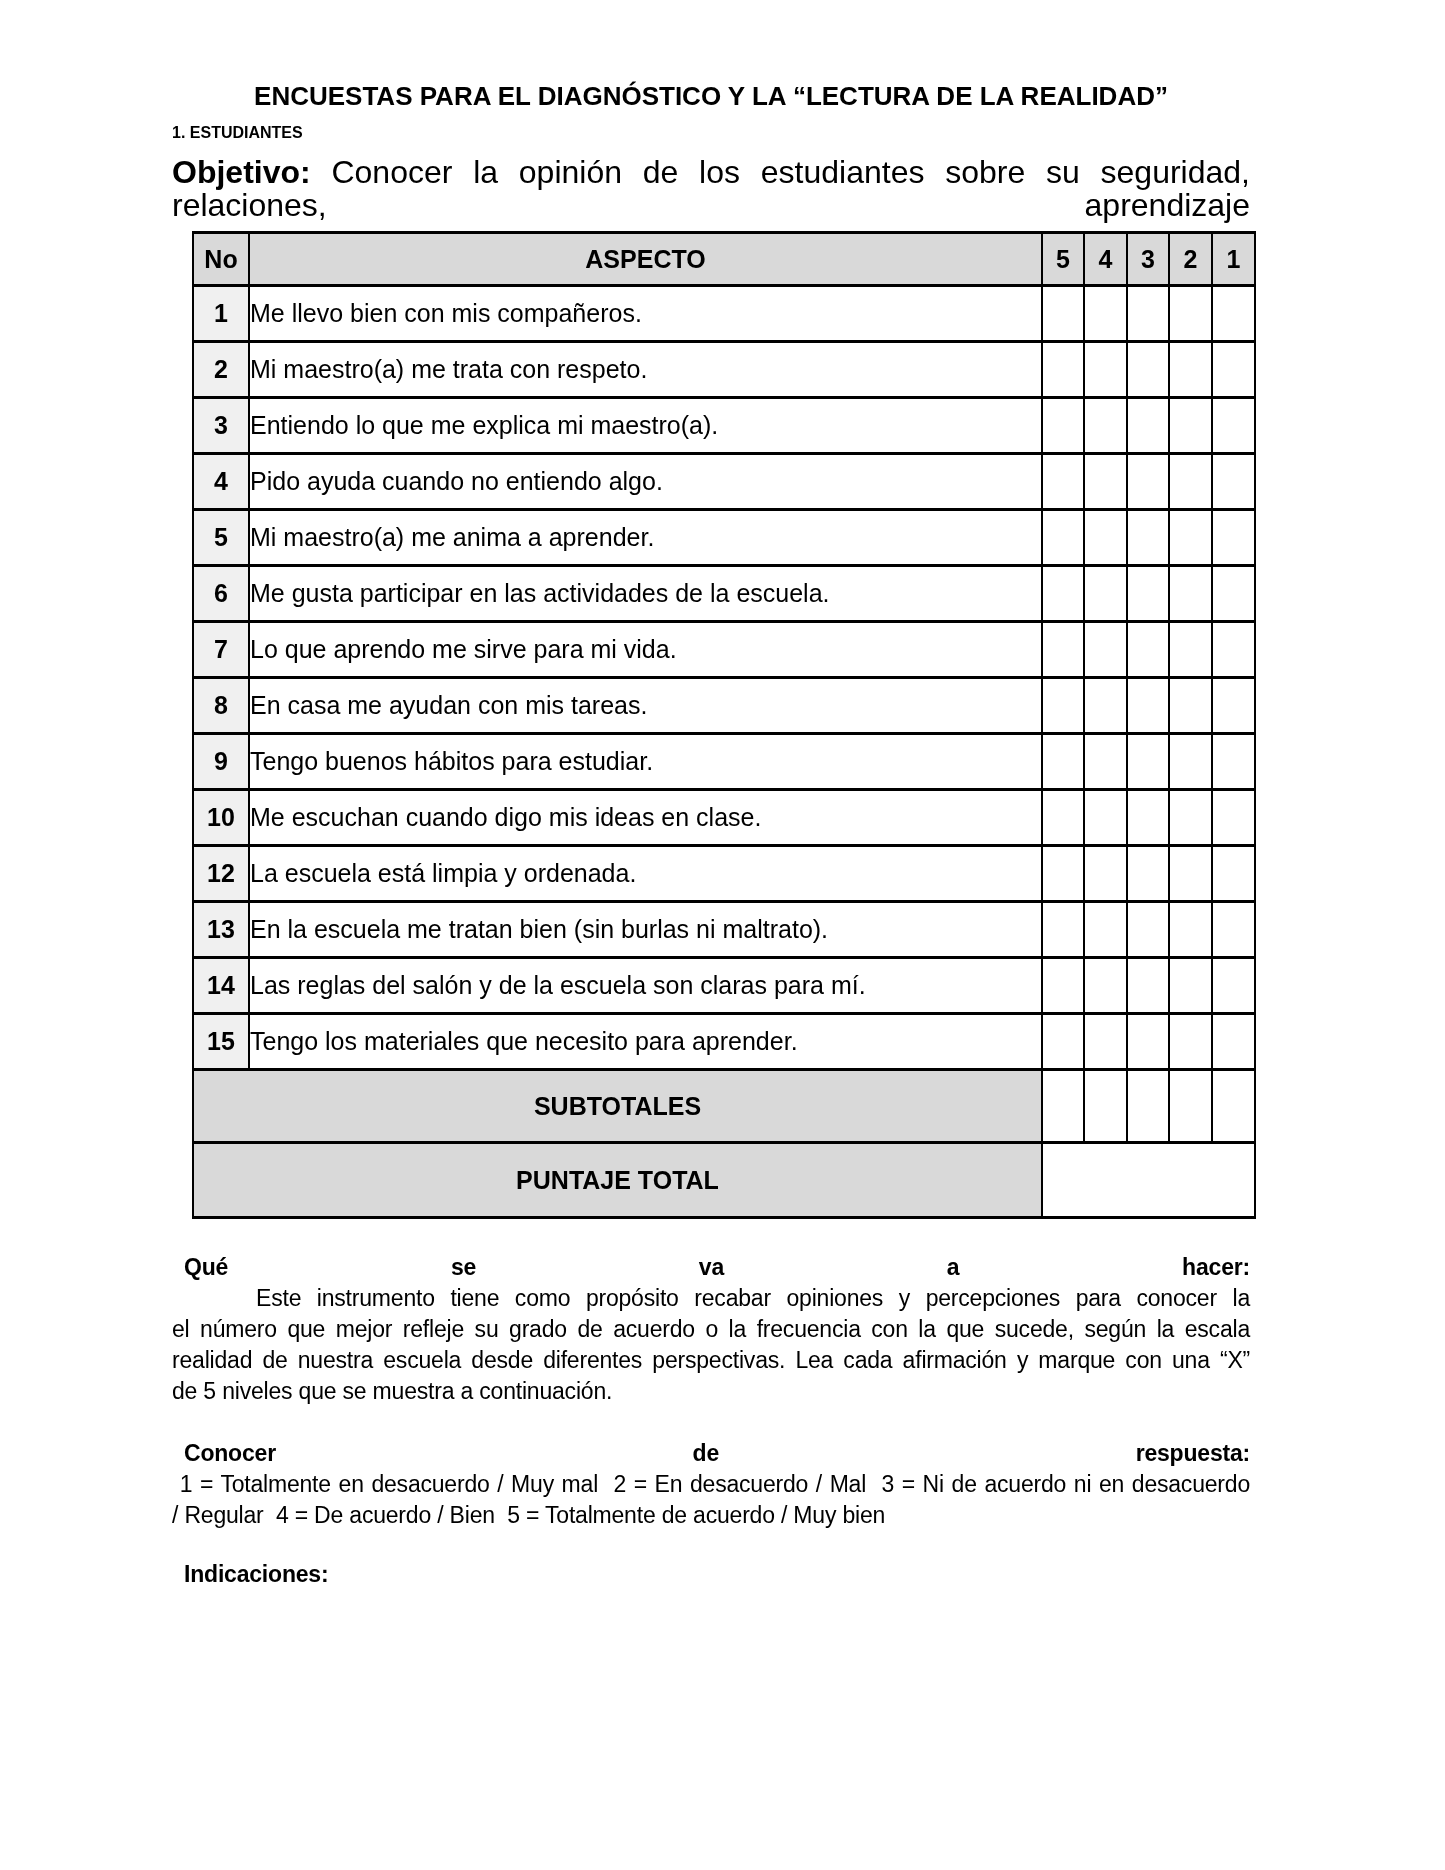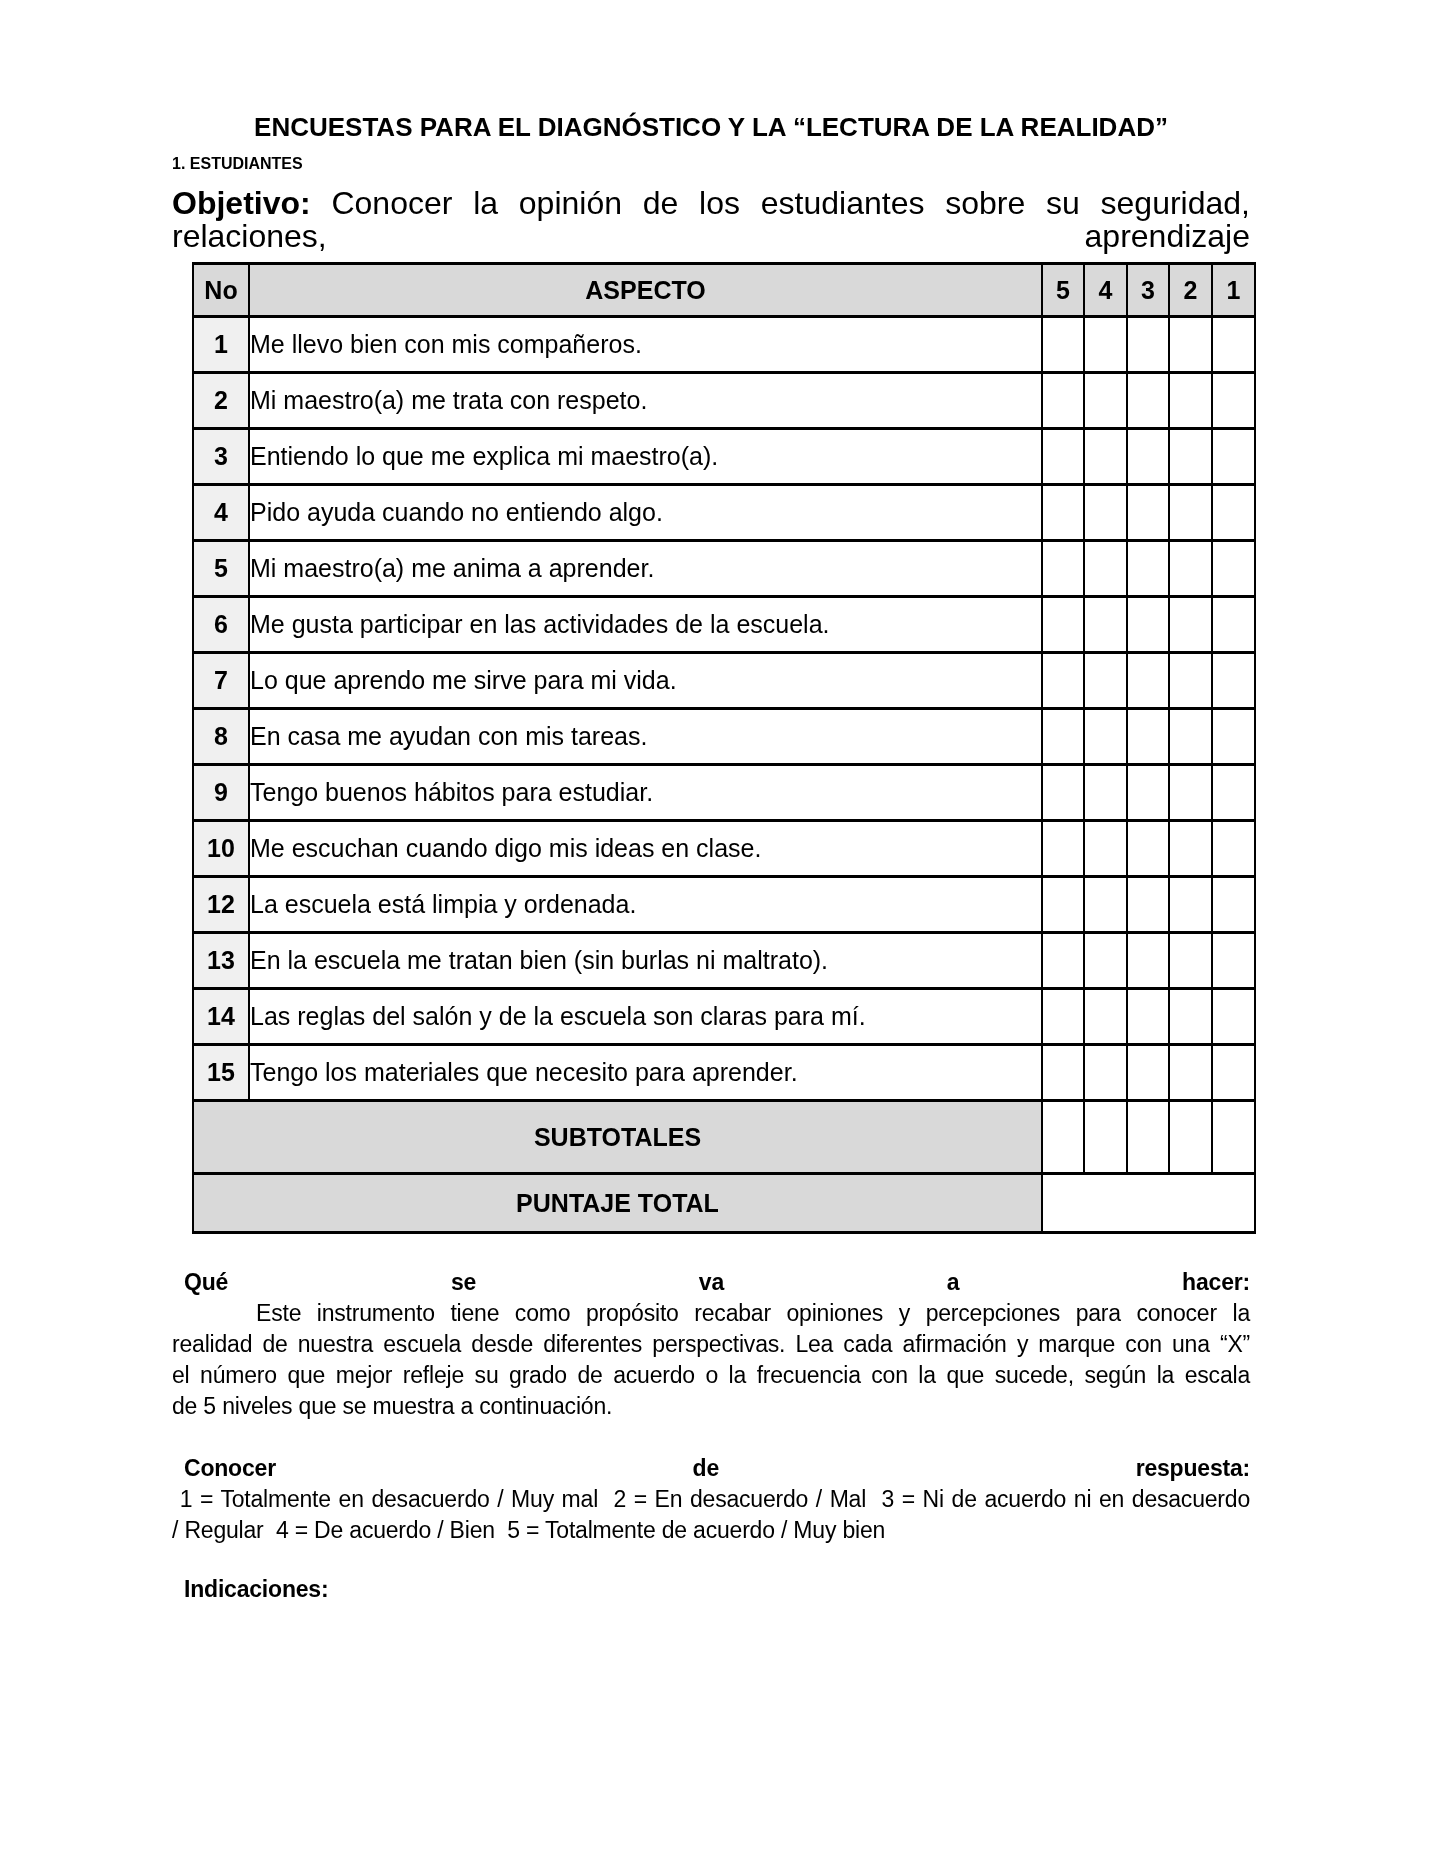--- a/index.html
+++ b/index.html
@@ -11,21 +11,21 @@
     width: 1445px;
     height: 1870px;
     overflow: hidden;
     font-family: "Liberation Sans", "DejaVu Sans", sans-serif;
     color: #000000;
   }
   .page {
     box-sizing: border-box;
     width: 1445px;
     height: 1870px;
-    padding: 112px 195px 0 172px;
+    padding: 81px 195px 0 172px;
     background: #ffffff;
   }
   
   .doc-title {
     font-size: 26px;
     font-weight: bold;
     text-align: center;
     line-height: 30px;
     white-space: nowrap;
   }
@@ -58,21 +58,21 @@
   table.survey td, table.survey th {
     border: 2px solid #000;
     border-top-width: 3px;
     border-bottom-width: 3px;
     padding: 0;
     overflow: hidden;
   }
   tr.head-row { height: 53px; }
   tr.item-row { height: 56px; }
   tr.subtotal-row { height: 73px; }
-  tr.total-row { height: 59px; margin-top: 13px; }
+  tr.total-row { height: 75px; margin-top: 13px; }
   .head-cell {
     background: #d9d9d9;
     font-weight: bold;
     text-align: center;
     vertical-align: middle;
   }
   td.no-cell {
     background: #f0f0f0;
     font-weight: bold;
     text-align: center;
@@ -296,22 +296,22 @@
     <div class="spread what-heading">
       <span>Qué</span>
       <span>se</span>
       <span>va</span>
       <span>a</span>
       <span>hacer:</span>
     </div>
 
     <div class="what-par">
       <div class="jline l1">Este instrumento tiene como propósito recabar opiniones y percepciones para conocer la</div>
+      <div class="jline">el número que mejor refleje su grado de acuerdo o la frecuencia con la que sucede, según la escala</div>
       <div class="jline">realidad de nuestra escuela desde diferentes perspectivas. Lea cada afirmación y marque con una “X”</div>
-      <div class="jline">el número que mejor refleje su grado de acuerdo o la frecuencia con la que sucede, según la escala</div>
       <div class="plain-left">de 5 niveles que se muestra a continuación.</div>
     </div>
 
     <div class="spread scale-heading">
       <span>Conocer</span>
       <span>de</span>
       <span>respuesta:</span>
     </div>
 
     <div>

